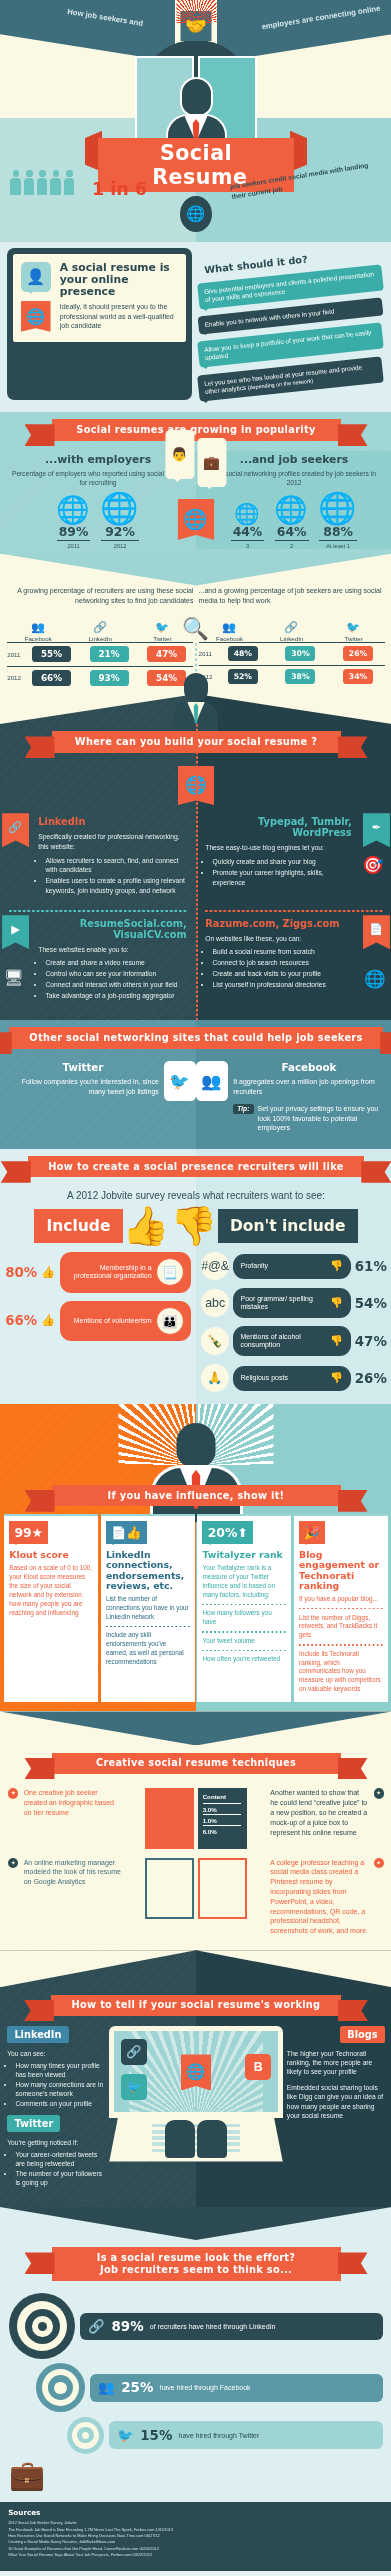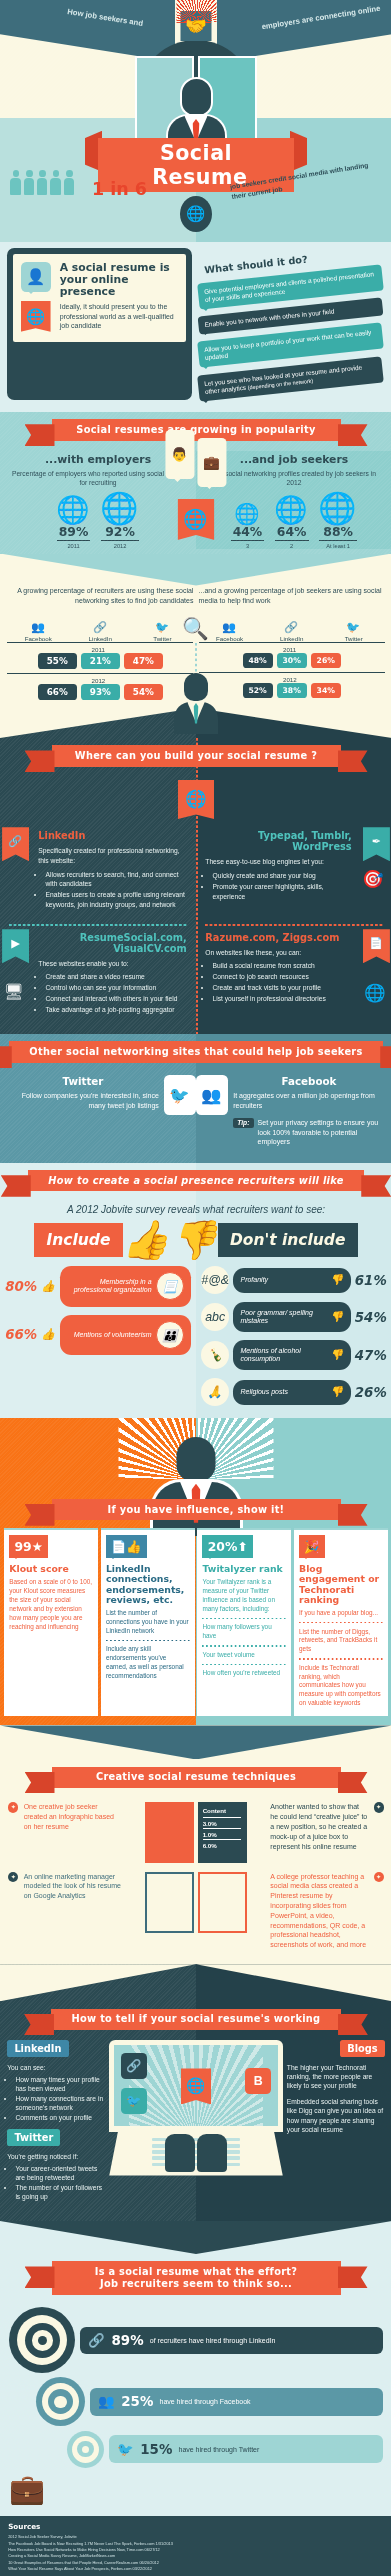--- a/index.html
+++ b/index.html
@@ -199,21 +199,21 @@
   .growth .vnotch .l { left: 0; clip-path: polygon(0 0,100% 0,100% 100%); }
   .growth .vnotch .r { right: 0; clip-path: polygon(0 0,100% 0,0 100%); }
   .growth .gcols { display: flex; gap: 5.2px; position: relative; z-index: 3; padding-top: 24px; }
   .growth .gcol { width: 50%; }
   .growth .gcol .intro-t { font-size: 7px; line-height: 1.4; color: #2d4d57; min-height: 31px; }
   .growth .gcol.left .intro-t { text-align: right; }
   .net-head { display: flex; justify-content: space-around; margin-top: 5.2px; align-items: flex-end; }
   .net-head .nh { text-align: center; width: 46px; }
   .net-head .nh .ic { font-size: 11.3px; line-height: 1; }
   .net-head .nh .nm { font-size: 6.2px; margin-top: 1.5px; }
-  .net-row { display: flex; align-items: center; border-top: 0.5px solid #2b4a52; padding: 3.1px 0; flex-direction: column; }
+  .net-row { display: flex; align-items: center; border-top: 0.5px solid #2b4a52; padding: 3.1px 0; }
   .net-row .yr { font-size: 6.2px; width: 17.5px; color: #2d4d57; }
   .net-row .chips { display: flex; gap: 4.1px; flex: 1; justify-content: space-around; }
   .chip { color: #fff; font-weight: bold; font-size: 8.8px; border-radius: 3.6px;
     padding: 3.1px 0; width: 39px; text-align: center; font-family: "DejaVu Sans", sans-serif; }
   .chip.fb { background: #2b4a52; }
   .chip.li { background: #3aada8; }
   .chip.tw { background: #f0603f; }
   .chip.sm { width: 30px; font-size: 7.7px; }
   .growth-center { position: absolute; left: 50%; top: 62px; transform: translateX(-50%);
     text-align: center; z-index: 4; }
@@ -270,21 +270,21 @@
   .other p { color: #fff; font-size: 7px; line-height: 1.4; }
   .iconcard { width: 32px; height: 40px; background: #fff; border-radius: 5.2px; flex: 0 0 32px;
     text-align: center; line-height: 40px; font-size: 16.5px; position: relative; }
   .iconcard.tw { color: #4fc3bd; }
   .iconcard.fb { color: #2b4a52; }
   .tip { display: flex; gap: 4.1px; margin-top: 7.2px; align-items: flex-start; }
   .tip .tag { background: #2b4a52; color: #fff; font-style: italic; font-weight: bold;
     font-size: 6.7px; padding: 1.5px 4.1px; border-radius: 2.1px; }
 
   
-  .incl { background: #ddeff0; position: relative; padding-bottom: 3.1px; font-style: italic; }
+  .incl { background: #ddeff0; position: relative; padding-bottom: 3.1px; }
   .incl .half-r { position: absolute; top: 0; right: 0; width: 196px; height: 100%; background: #d2eaec; }
   .incl .inner { position: relative; z-index: 3; }
   .incl .survey { text-align: center; font-size: 10px; color: #2d4d57; padding: 2.1px 0 6.2px; }
   .incl .hands { display: flex; justify-content: center; align-items: center; gap: 0; }
   .banner-inc { background: #f0603f; color: #fff; font-size: 15.5px; font-weight: bold;
     padding: 8.2px 12.4px; font-family: "DejaVu Sans", sans-serif; }
   .banner-dont { background: #2b4a52; color: #fbf8e3; font-size: 15.5px; font-weight: bold;
     padding: 8.2px 12.4px; font-family: "DejaVu Sans", sans-serif; }
   .thumb { font-size: 38px; line-height: 1; }
   .thumb.up { color: #f0603f; } .thumb.down { color: #2b4a52; }
@@ -999,21 +999,21 @@
     </div>
   </section>
 
   <section class="sec worth">
     <div class="vtop">
         <div class="l"></div>
         <div class="r"></div>
       </div>
     <div class="ribbon-wrap">
       <span class="ribbon"><span class="tail-l"></span><span class="tail-r"></span>
-        <span>Is a social resume what the effort?</span><br>
+        <span>Is a social resume look the effort?</span><br>
         <span>Job recruiters seem to think so...</span></span>
     </div>
 
     <div class="stat">
       <div class="target">
         <div class="ring" style="width:66px;height:66px;background:#2b4a52">
           <div class="ring" style="width:50px;height:50px;background:#fbf8e3">
             <div class="ring" style="width:35px;height:35px;background:#2b4a52">
               <div class="ring" style="width:20.6px;height:20.6px;background:#fbf8e3">
                 <div class="ring" style="width:9.3px;height:9.3px;background:#2b4a52"></div>

